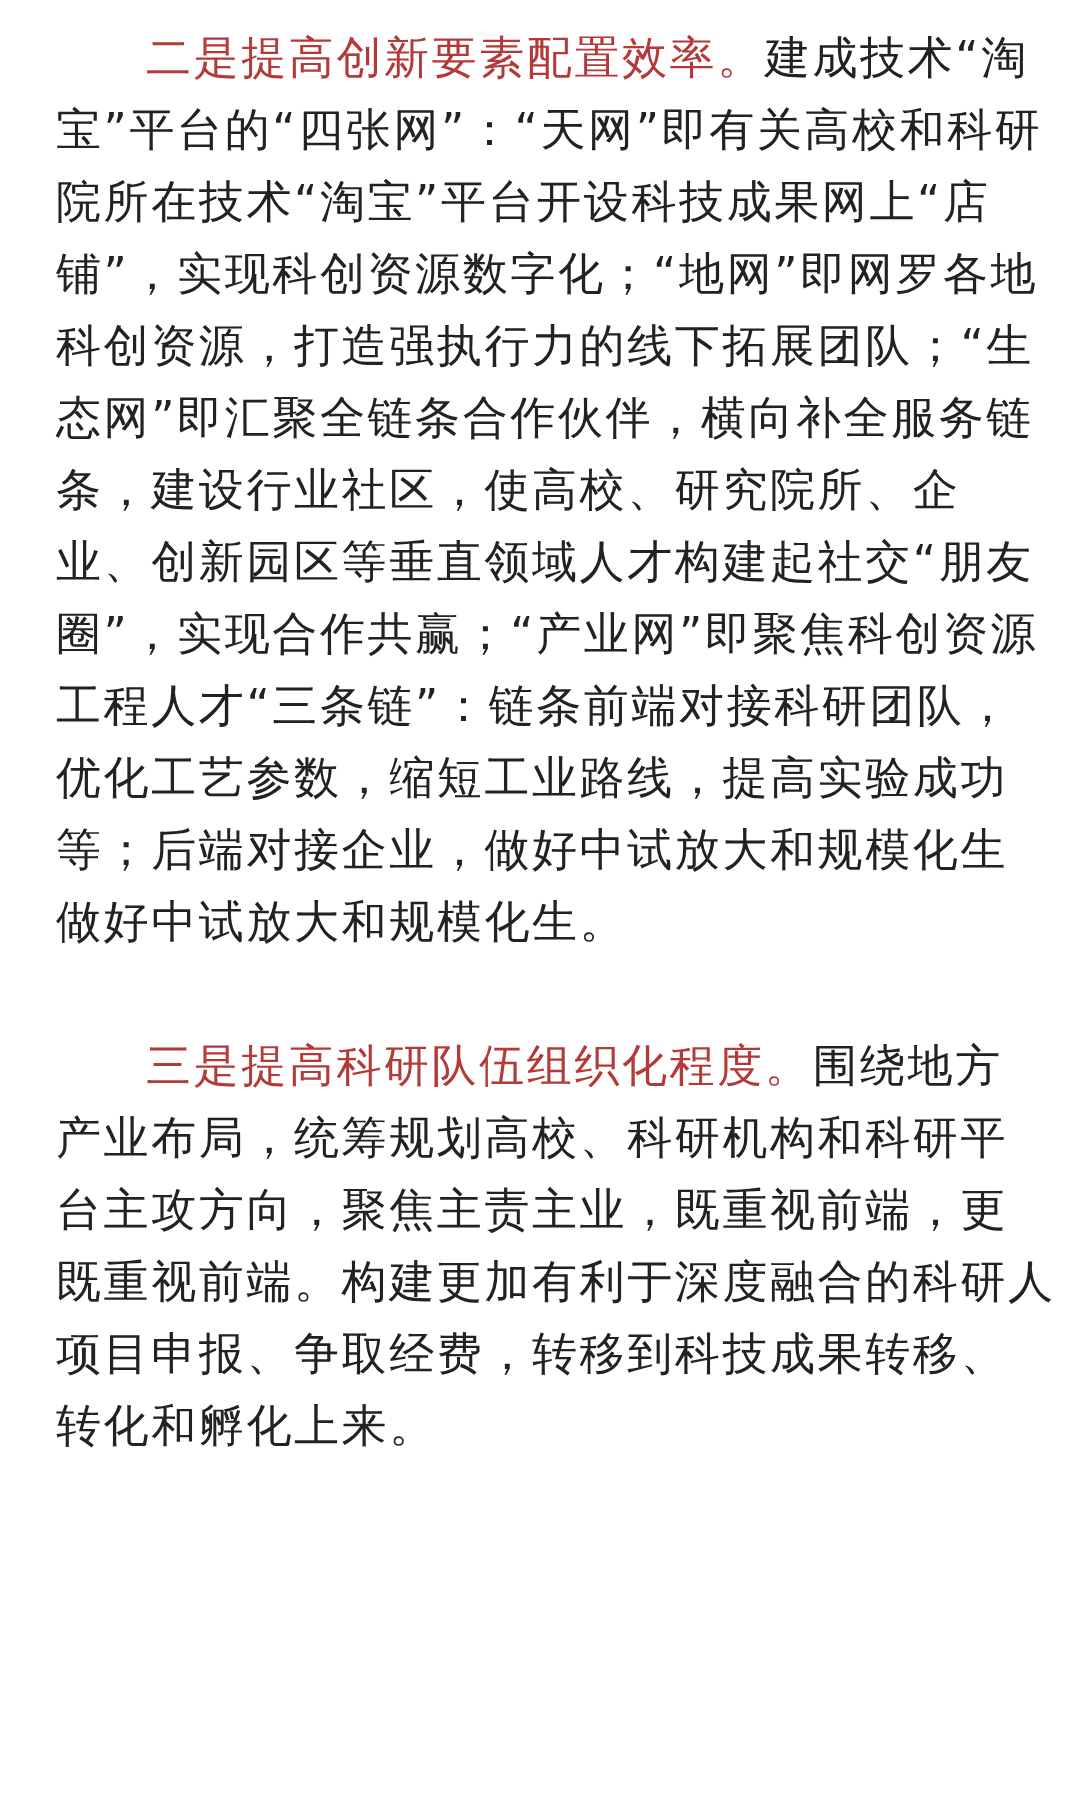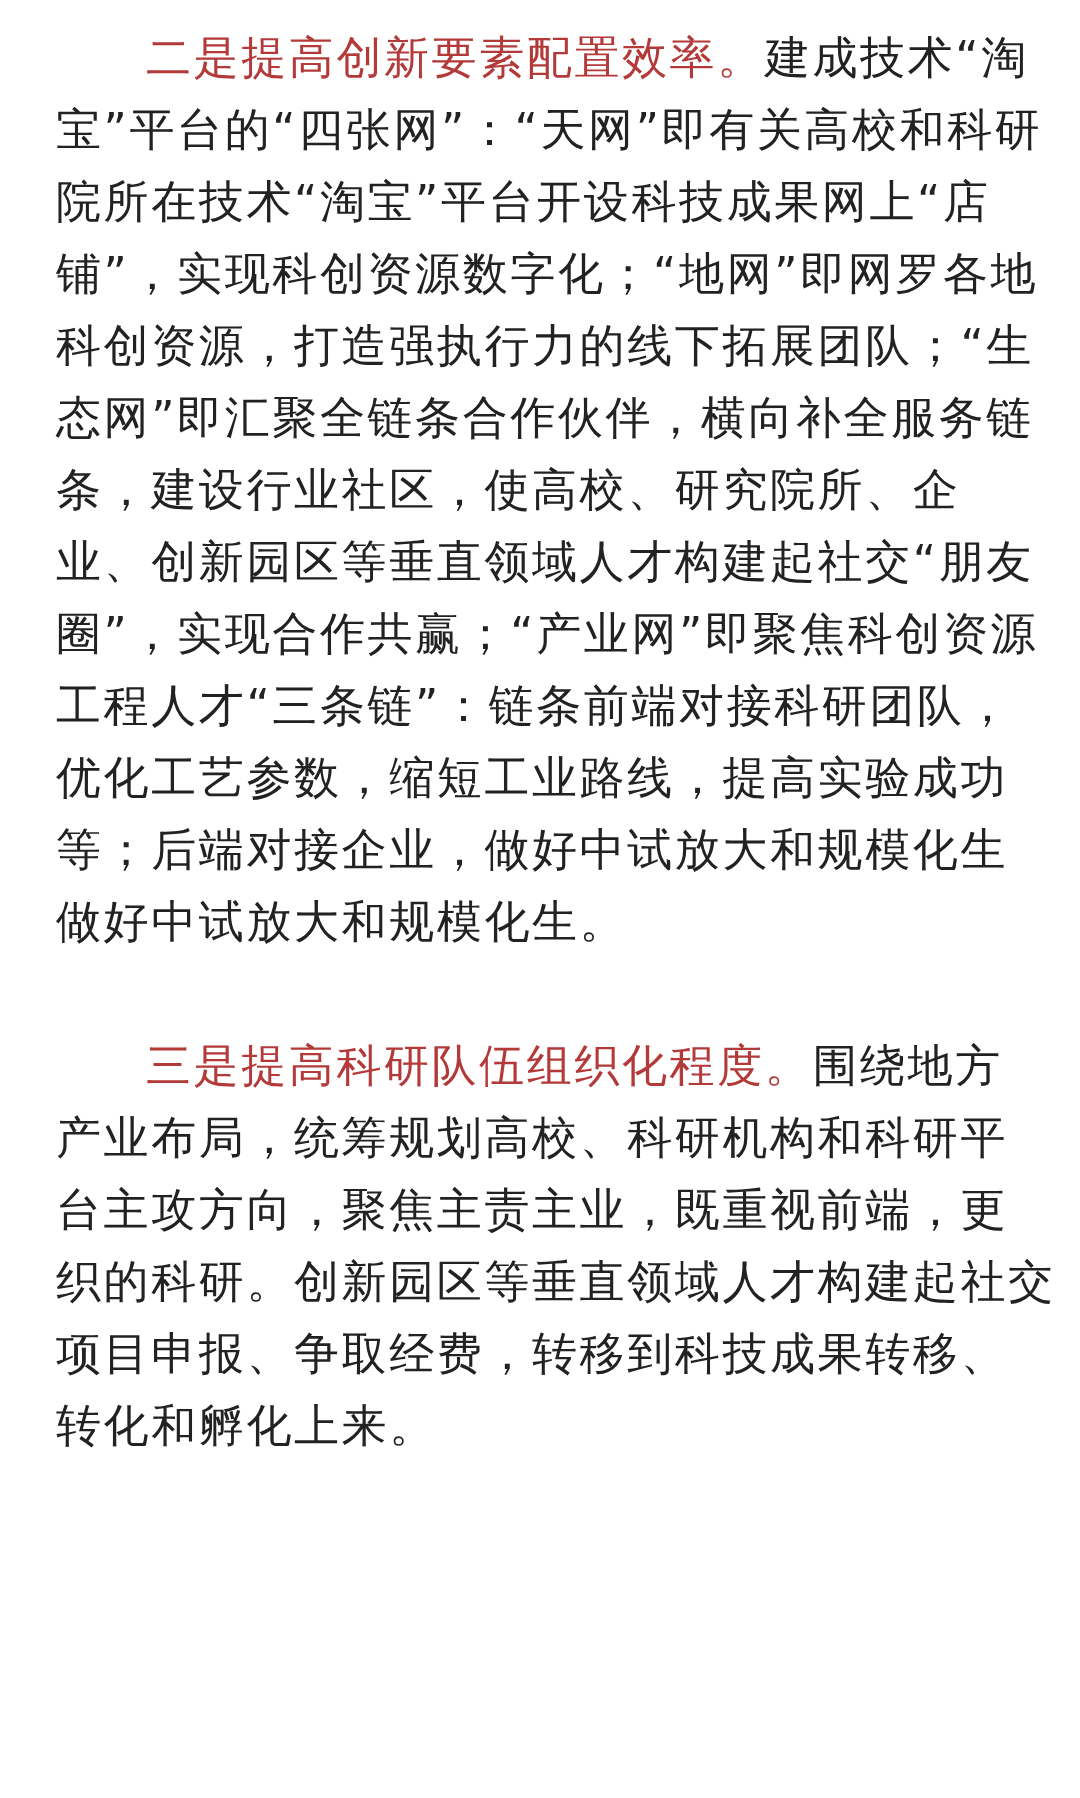--- a/index.html
+++ b/index.html
@@ -57,18 +57,18 @@
     <span class="line">工程人才“三条链”：链条前端对接科研团队，</span>
     <span class="line">优化工艺参数，缩短工业路线，提高实验成功</span>
     <span class="line">等；后端对接企业，做好中试放大和规模化生</span>
     <span class="line">做好中试放大和规模化生。</span>
   </div>
 
   <div class="para">
     <span class="line first"><span class="lead">三是提高科研队伍组织化程度。</span><span>围绕地方</span></span>
     <span class="line">产业布局，统筹规划高校、科研机构和科研平</span>
     <span class="line">台主攻方向，聚焦主责主业，既重视前端，更</span>
-    <span class="line">织的科研。创新园区等垂直领域人才构建起社交</span>
+    <span class="line">既重视前端。构建更加有利于深度融合的科研人</span>
     <span class="line">项目申报、争取经费，转移到科技成果转移、</span>
     <span class="line">转化和孵化上来。</span>
   </div>
 
 </div>
 
 </body></html>

